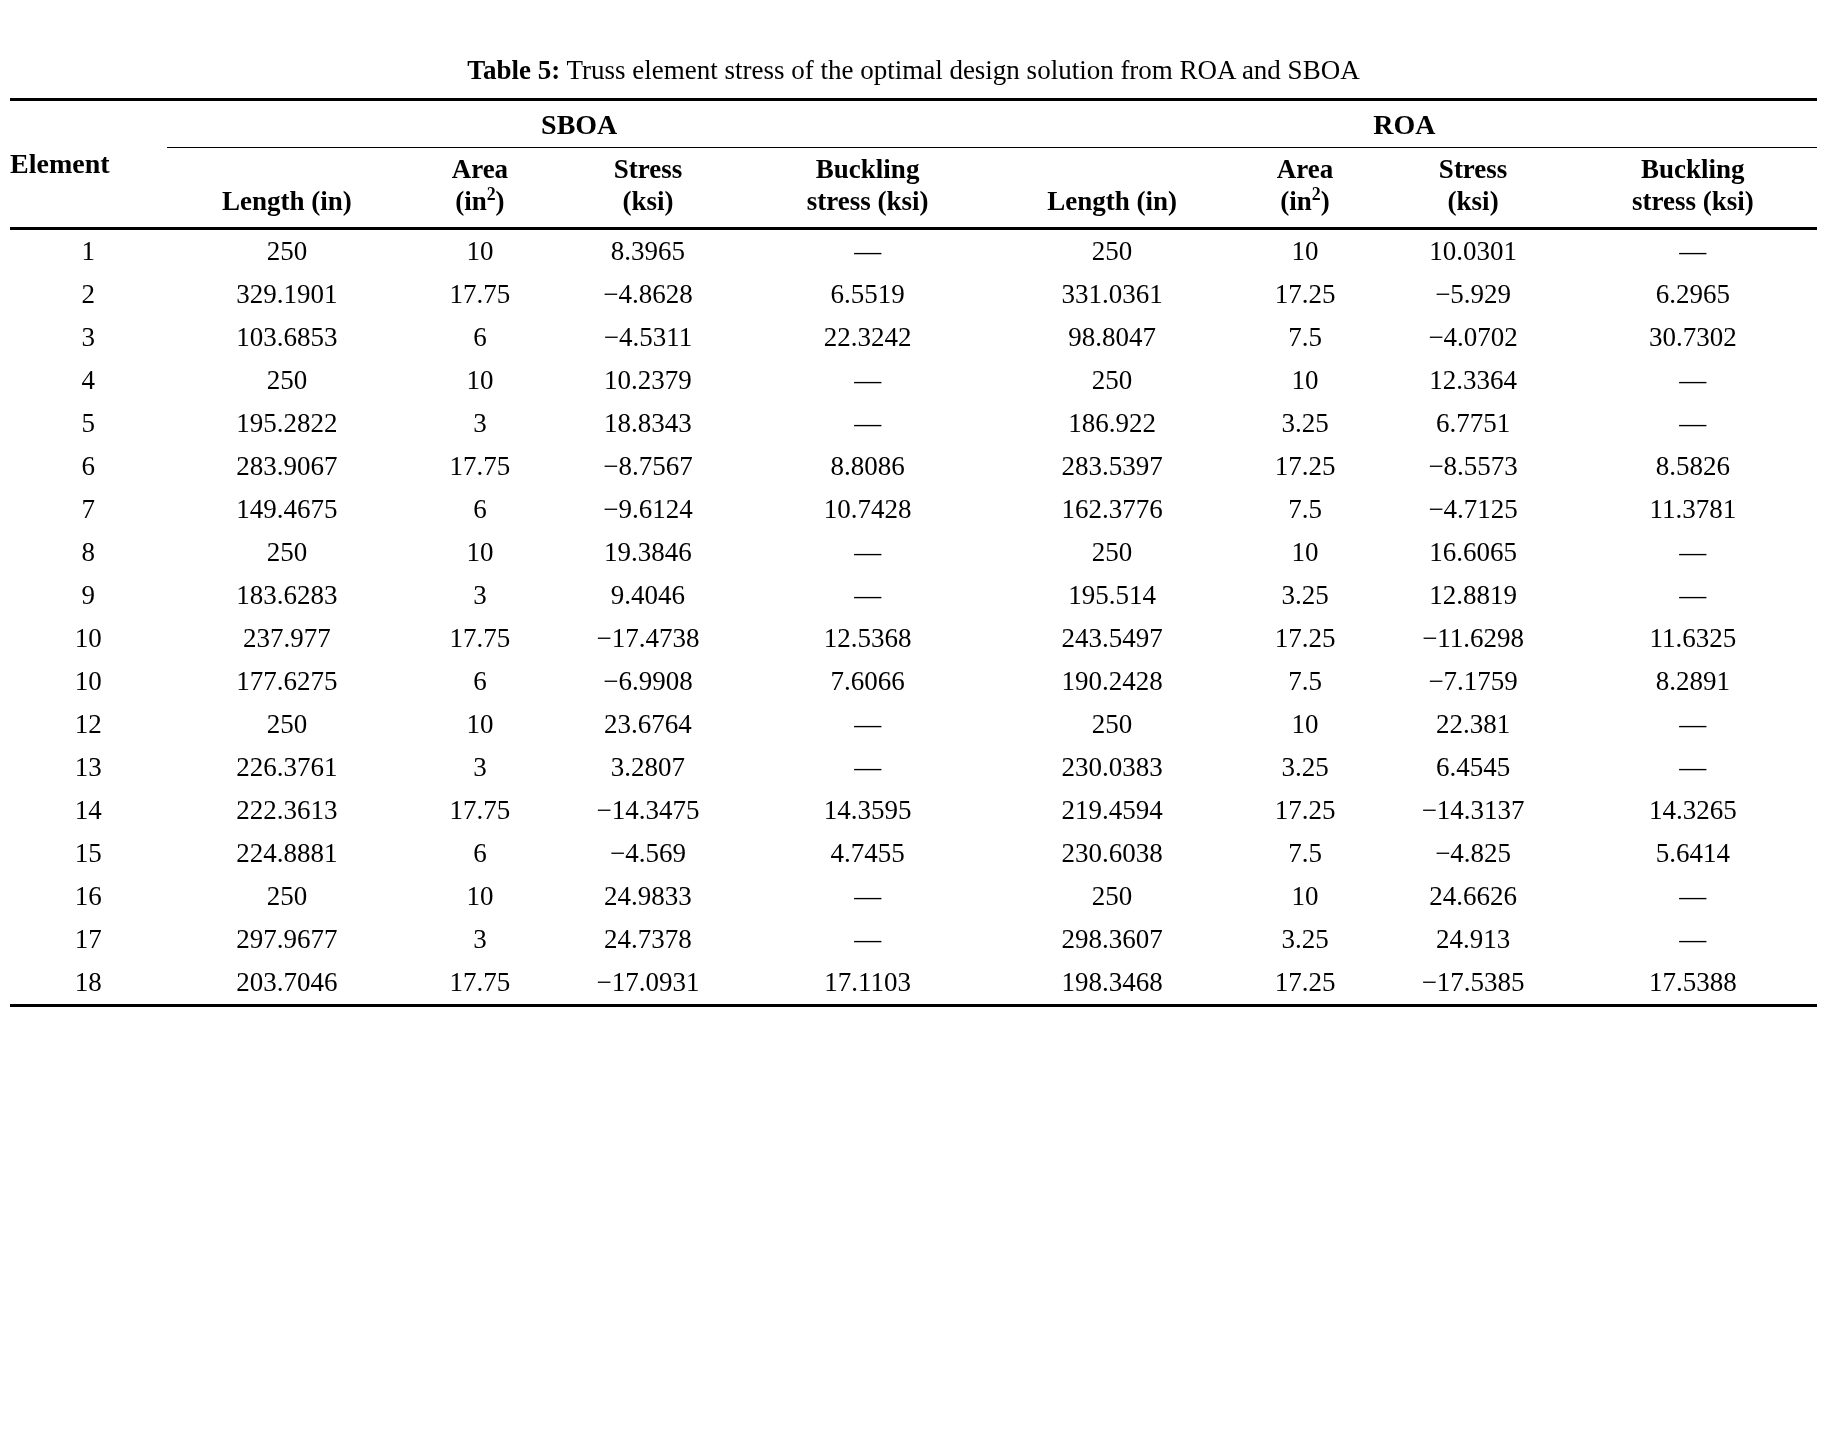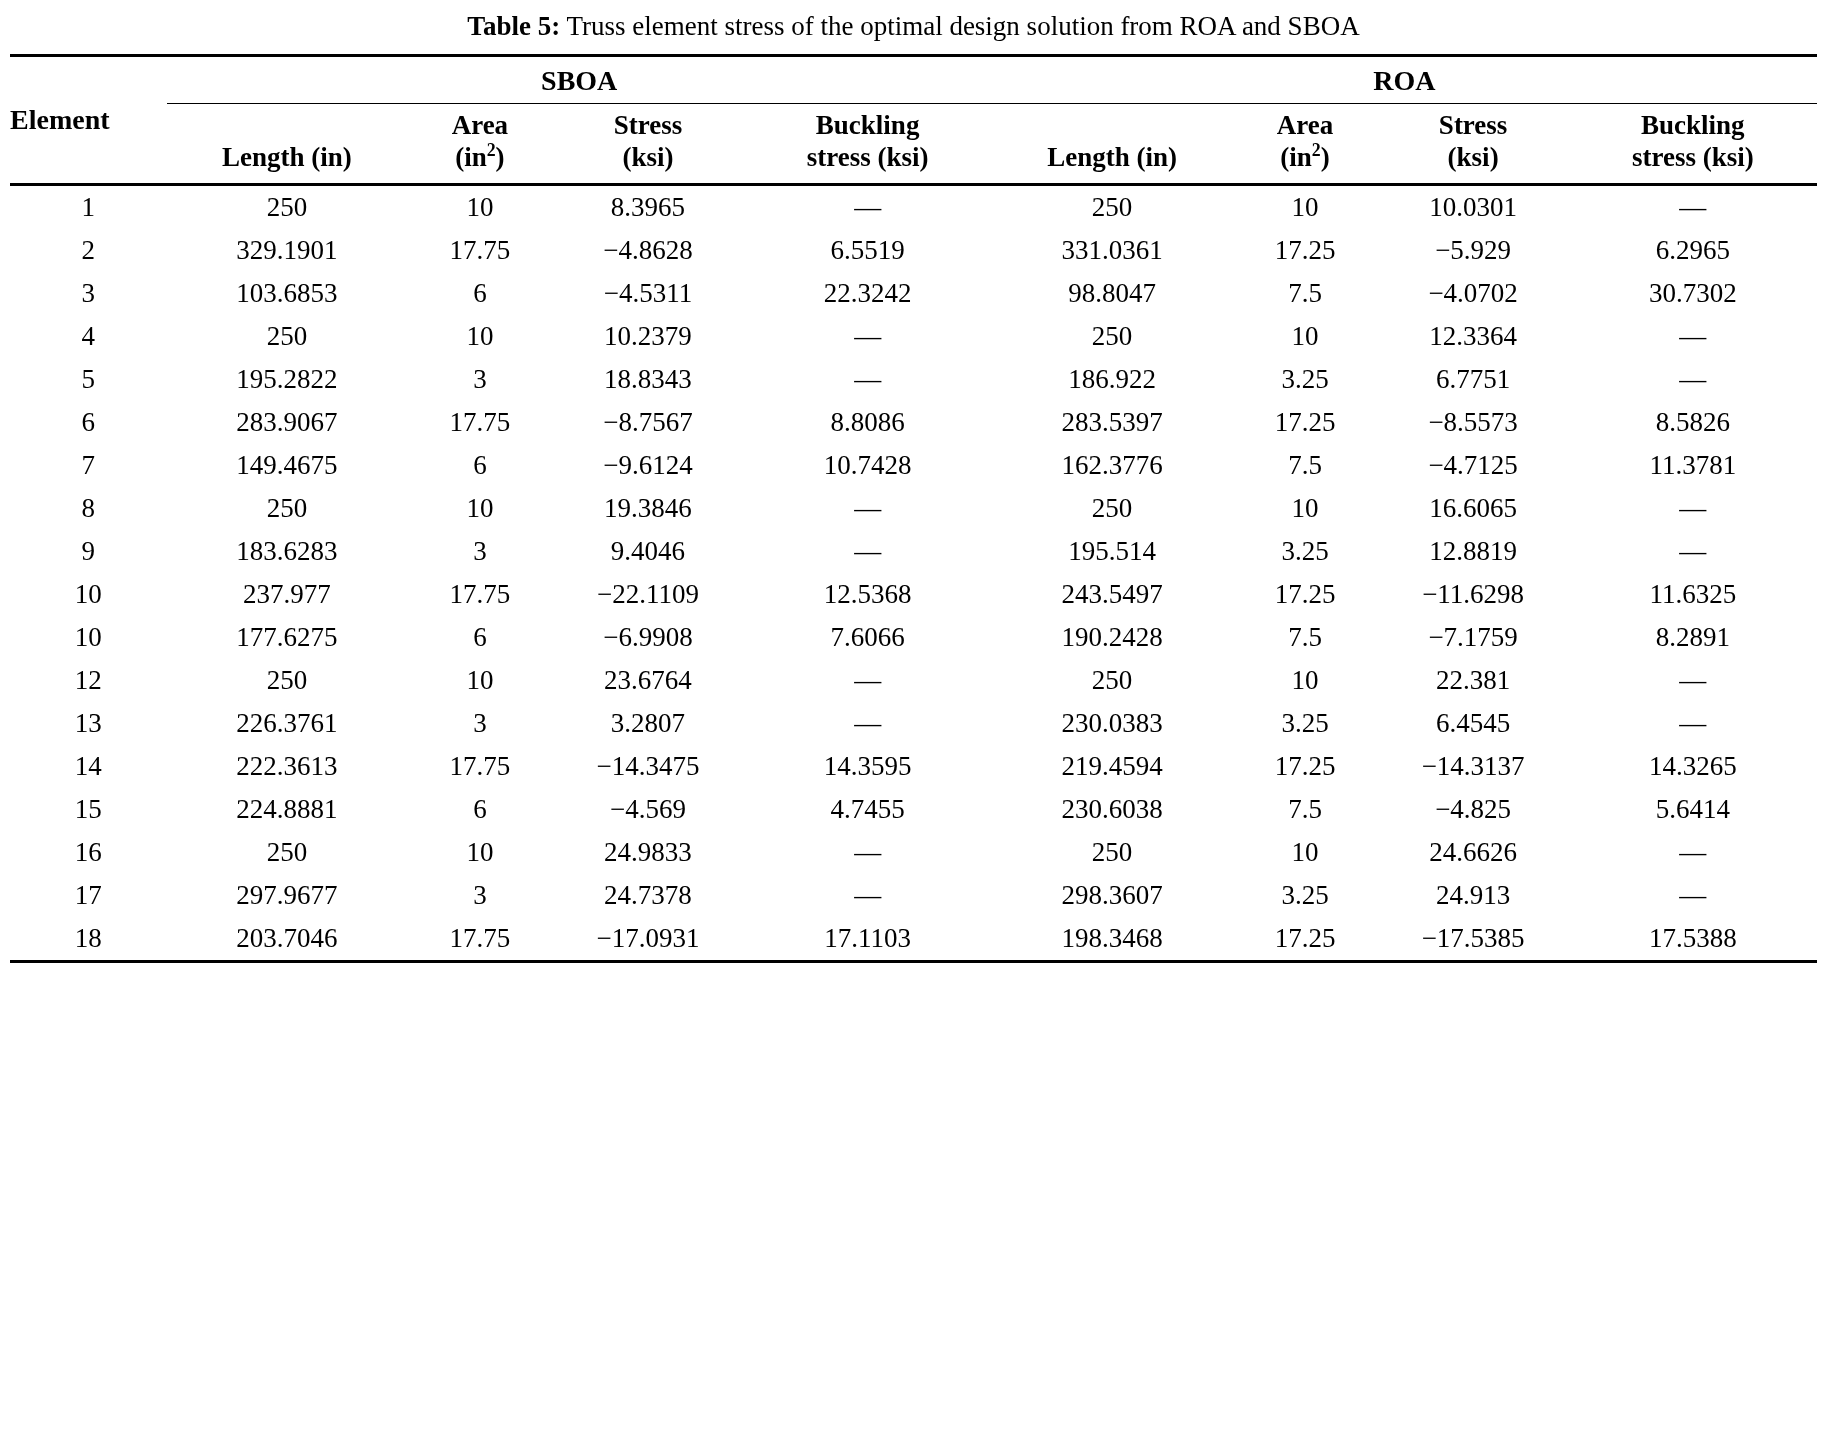--- a/index.html
+++ b/index.html
@@ -9,20 +9,21 @@
   }
   body {
     width: 1827px;
     font-family: "Liberation Serif", serif;
     color: #000000;
   }
   .page {
     width: 1827px;
     box-sizing: border-box;
     padding: 6px 10px 10px 10px;
+    margin-top: 44px;
   }
   .caption {
     text-align: center;
     font-size: 27px;
     line-height: 1.25;
     margin: 4px 0 10px 0;
   }
   .caption .cap-label {
     font-weight: bold;
   }
@@ -271,21 +272,21 @@
           <td class="num">—</td>
           <td class="num">195.514</td>
           <td class="num">3.25</td>
           <td class="num">12.8819</td>
           <td class="num">—</td>
         </tr>
         <tr>
           <td class="elem">10</td>
           <td class="num">237.977</td>
           <td class="num">17.75</td>
-          <td class="num">−22.1109</td>
+          <td class="num">−17.4738</td>
           <td class="num">12.5368</td>
           <td class="num">243.5497</td>
           <td class="num">17.25</td>
           <td class="num">−11.6298</td>
           <td class="num">11.6325</td>
         </tr>
         <tr>
           <td class="elem">10</td>
           <td class="num">177.6275</td>
           <td class="num">6</td>

